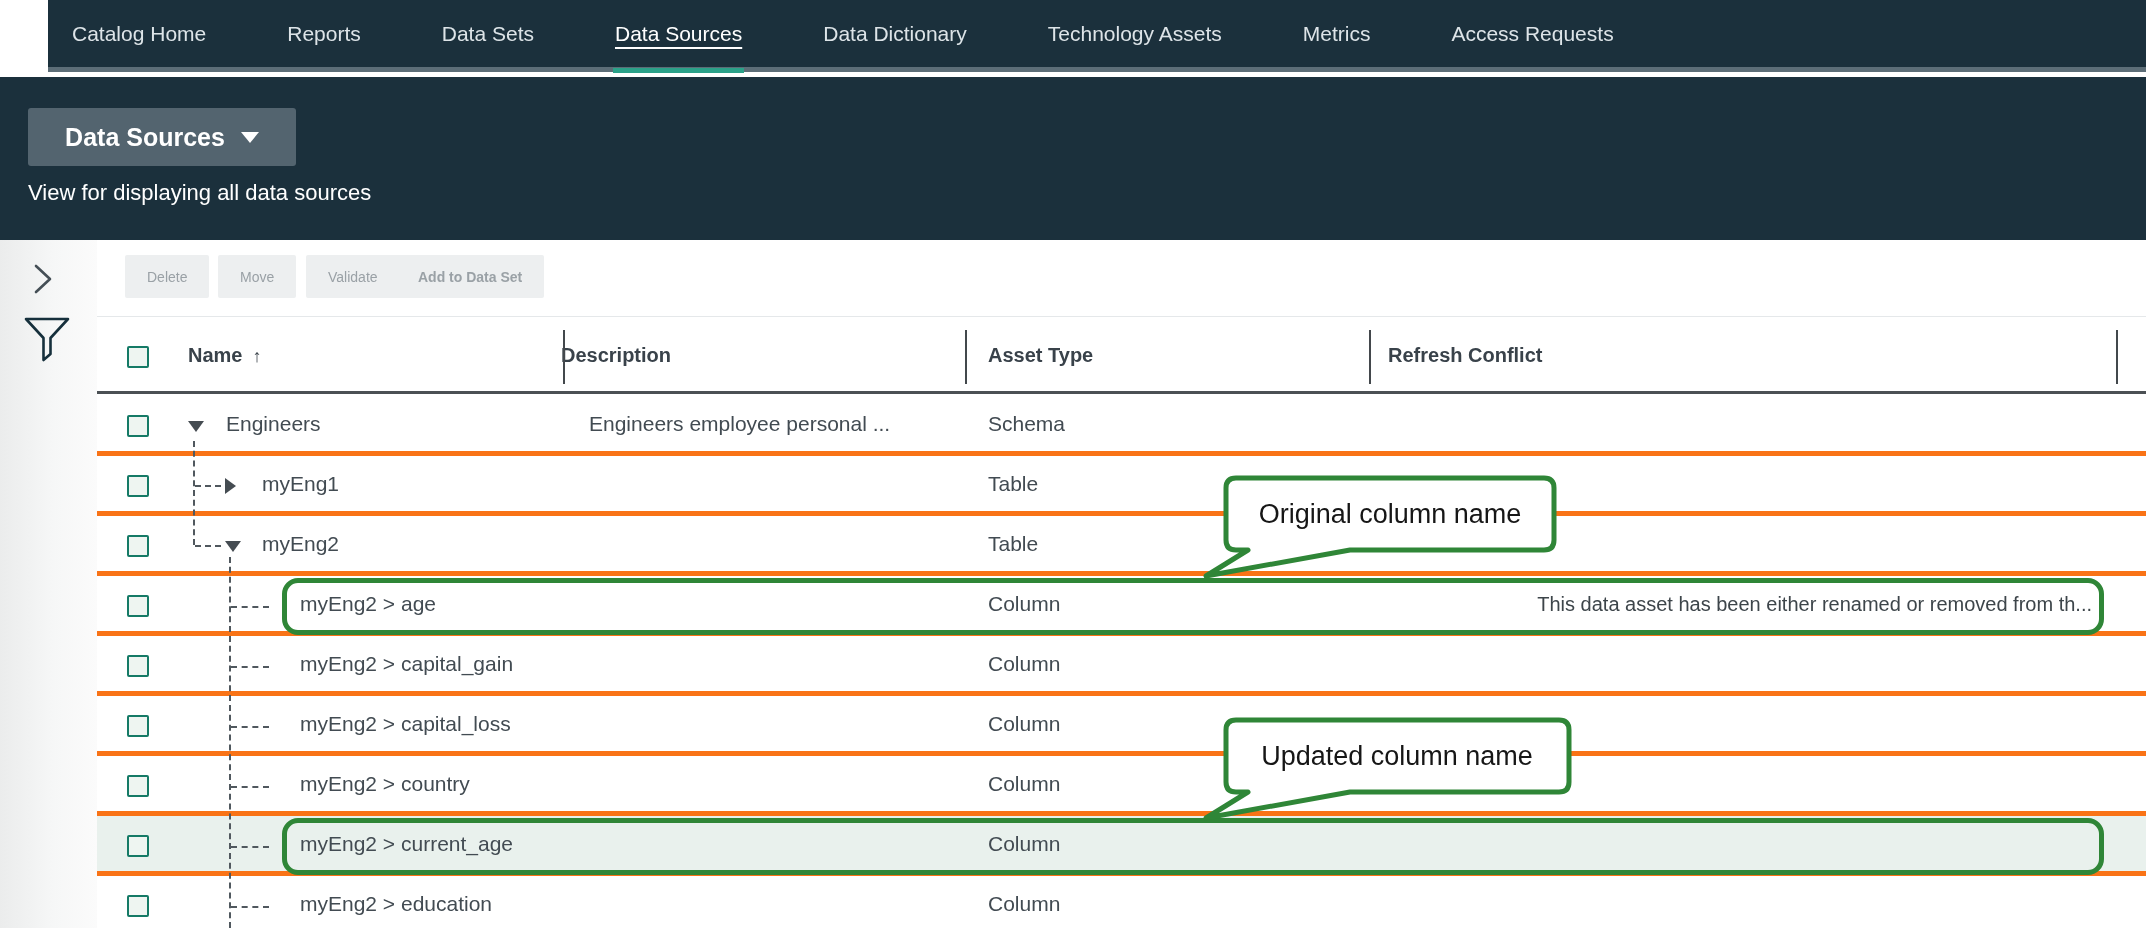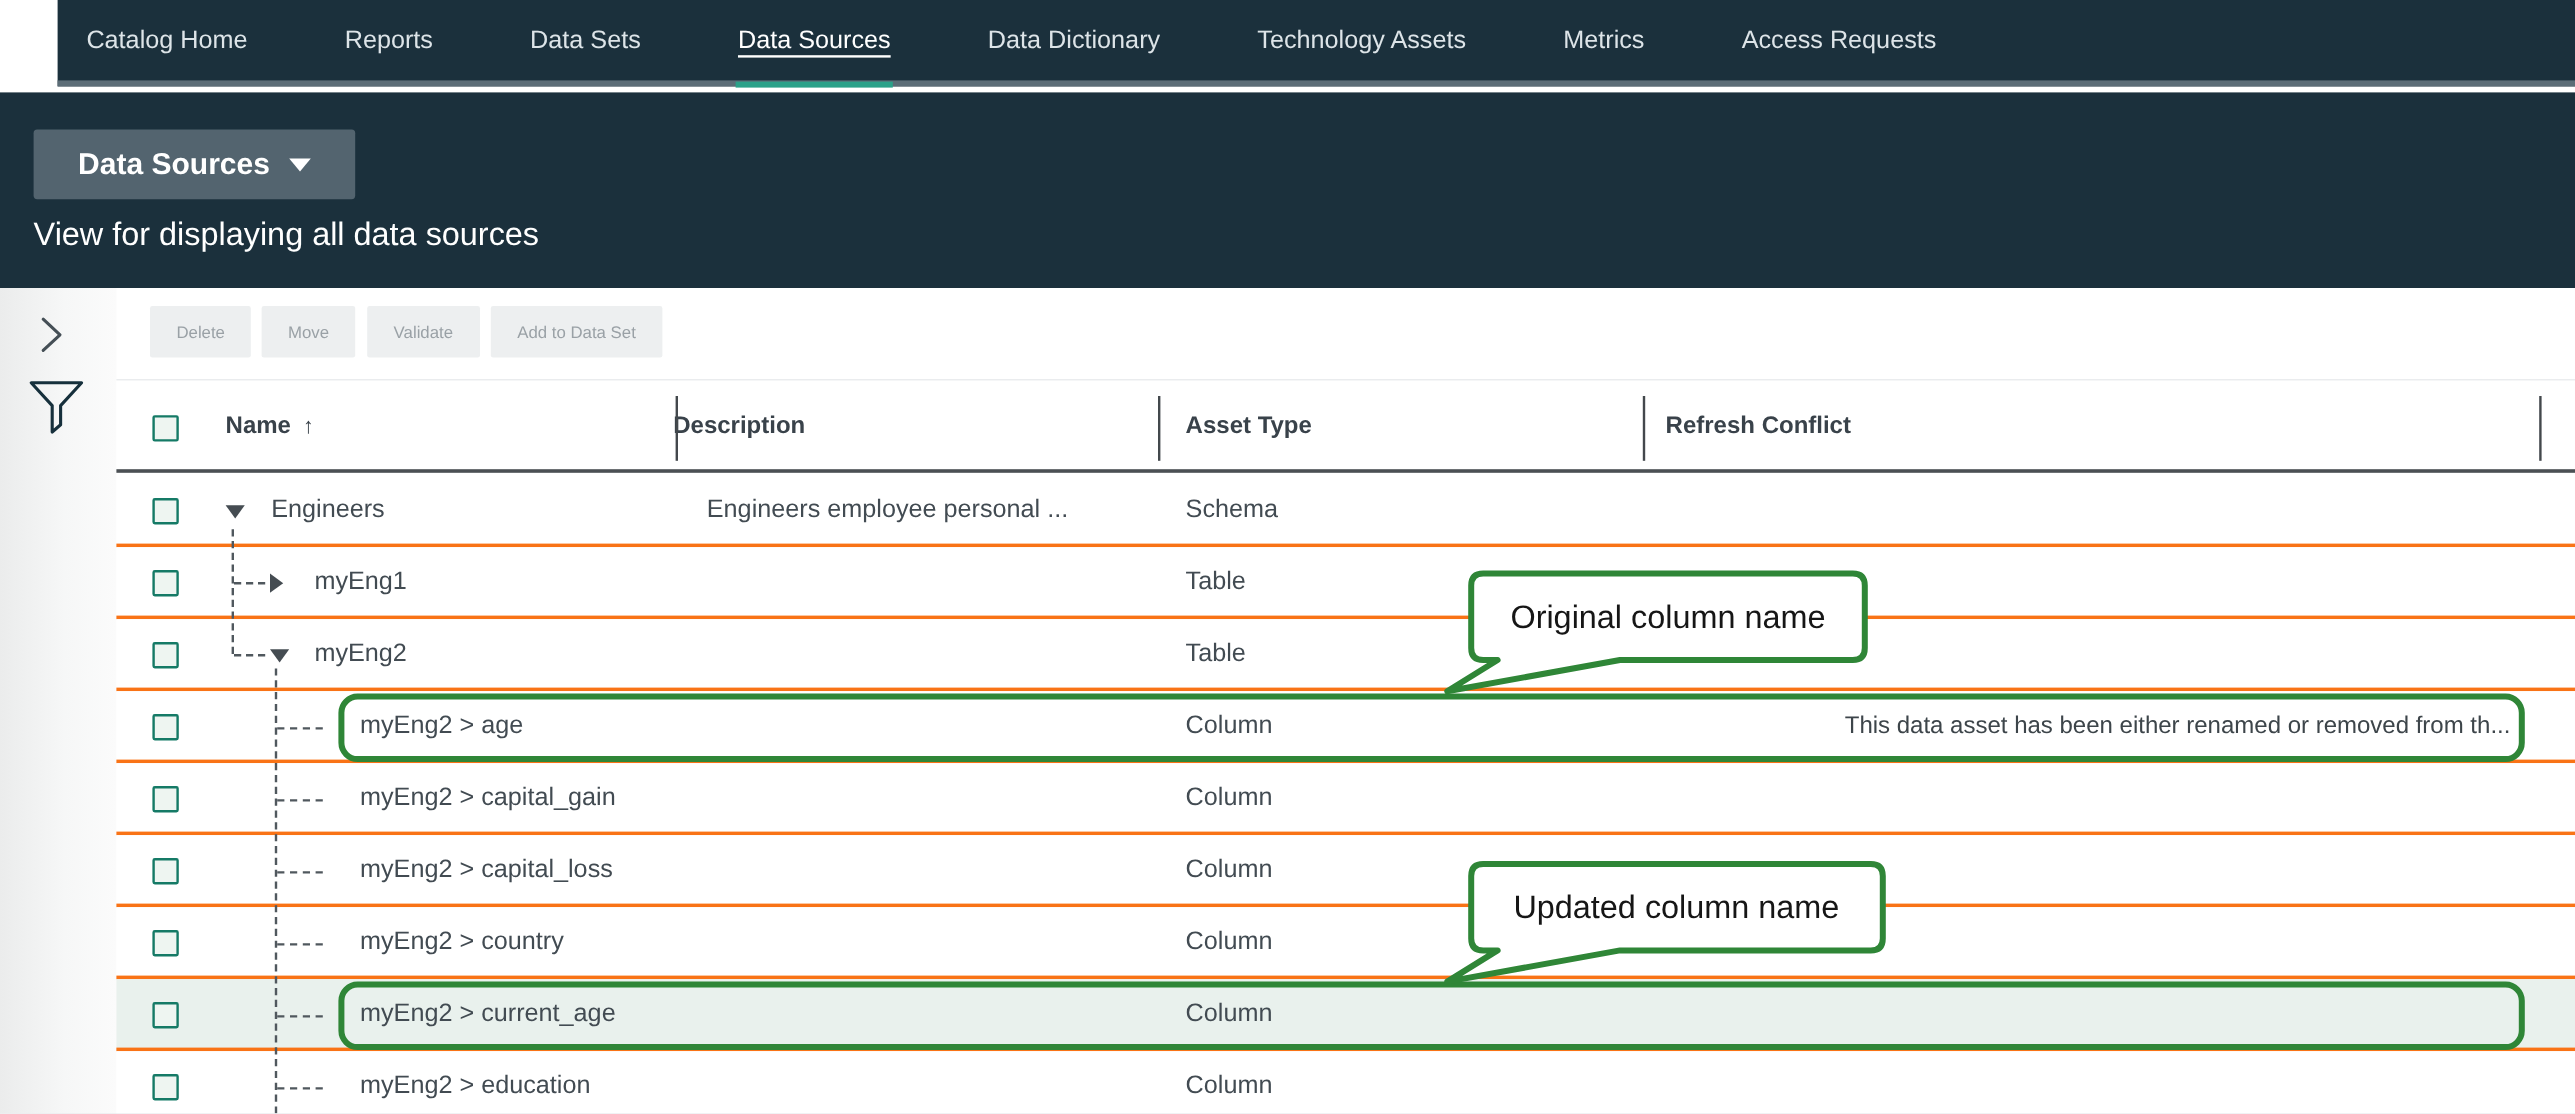--- a/index.html
+++ b/index.html
@@ -22,21 +22,21 @@
     content:"";position:absolute;left:-2px;right:-2px;bottom:-27px;height:5px;background:#2ba189;
   }
   
   .band{position:absolute;left:0;top:77px;width:2146px;height:163px;background:#1b303c;}
   .view-btn{
     position:absolute;left:28px;top:31px;width:268px;height:58px;background:#53646f;border:none;border-radius:3px;
     color:#ffffff;font-size:25px;font-weight:bold;font-family:inherit;cursor:pointer;
     display:flex;align-items:center;justify-content:center;gap:16px;
   }
   .view-btn .dcaret{width:0;height:0;border-left:9px solid transparent;border-right:9px solid transparent;border-top:11px solid #ffffff;}
-  .band .subtitle{position:absolute;left:28px;top:103px;color:#ffffff;font-size:27px;}
+  .band .subtitle{position:absolute;left:28px;top:103px;color:#ffffff;font-size:22px;}
   
   .rail{
     position:absolute;left:0;top:240px;width:97px;height:688px;
     background:linear-gradient(90deg,#ebecec 0%,#f6f7f7 55%,#fbfbfb 100%);
   }
   .rail .expand{position:absolute;left:30px;top:22px;width:28px;height:34px;cursor:pointer;background:none;border:none;padding:0;}
   .rail .filter{position:absolute;left:22px;top:76px;width:50px;height:48px;cursor:pointer;background:none;border:none;padding:0;}
   
   .tbtn{
     position:absolute;top:255px;height:43px;background:#edeff0;border:none;border-radius:2px;
@@ -46,21 +46,21 @@
   .thead{
     position:absolute;left:97px;top:316px;width:2049px;height:75px;background:#ffffff;
     border-top:1px solid #e5e8ea;
   }
   .thead .hname{position:absolute;top:50%;transform:translateY(-50%);font-size:20px;font-weight:bold;color:#39424a;white-space:nowrap;}
   .sortarrow{font-weight:bold;font-size:18px;margin-left:10px;color:#39424a;}
   .hdiv{position:absolute;top:330px;width:2px;height:54px;background:#43484c;}
   .thead-rule{position:absolute;left:97px;top:391px;width:2049px;height:3px;background:#4b5054;}
   .row{
     position:absolute;left:97px;width:2049px;height:60px;background:#ffffff;
-    border-bottom:3px solid #f97316;box-sizing:border-box;
+    border-bottom:5px solid #f97316;box-sizing:border-box;
   }
   .row.tint{background:#e9f1ed;}
   .row .cell{position:absolute;top:50%;transform:translateY(-50%);font-size:21px;color:#424b52;white-space:nowrap;}
   .row .conflict{position:absolute;top:50%;transform:translateY(-50%);right:54px;font-size:20px;color:#3d454a;white-space:nowrap;}
   .cb{
     position:absolute;left:30px;top:19px;width:22px;height:22px;box-sizing:border-box;
     border:2px solid #157a66;border-radius:2px;background:#eef5f1;cursor:pointer;padding:0;
   }
   .caret-down{position:absolute;top:25px;width:0;height:0;border-left:8px solid transparent;border-right:8px solid transparent;border-top:11px solid #454c52;cursor:pointer;}
   .caret-right{position:absolute;top:22px;width:0;height:0;border-top:8px solid transparent;border-bottom:8px solid transparent;border-left:11px solid #454c52;cursor:pointer;}
@@ -109,21 +109,21 @@
     <button class="filter" title="">
       <svg width="50" height="48" viewBox="0 0 50 48">
         <path d="M4 3 H46 L28.5 22 V38 L21.5 44 V22 Z" fill="none" stroke="#16303c" stroke-width="2.6" stroke-linejoin="round"></path>
       </svg>
     </button>
   </div>
 
   <button class="tbtn" style="left:125px;">Delete</button>
   <button class="tbtn" style="left:218px;">Move</button>
   <button class="tbtn" style="left:306px;">Validate</button>
-  <button class="tbtn" style="left:409px;">Add to Data Set</button>
+  <button class="tbtn" style="left:396px;font-weight:bold;">Add to Data Set</button>
 
   <div class="thead">
     <button class="cb" style="top:29px;"></button>
     <span class="hname" style="left:91px;">
       <span>Name</span><span class="sortarrow">↑</span>
     </span>
     <span class="hname" style="left:464px;text-align:center;">Description</span>
     <span class="hname" style="left:891px;">Asset Type</span>
     <span class="hname" style="left:1291px;">Refresh Conflict</span>
   </div>

